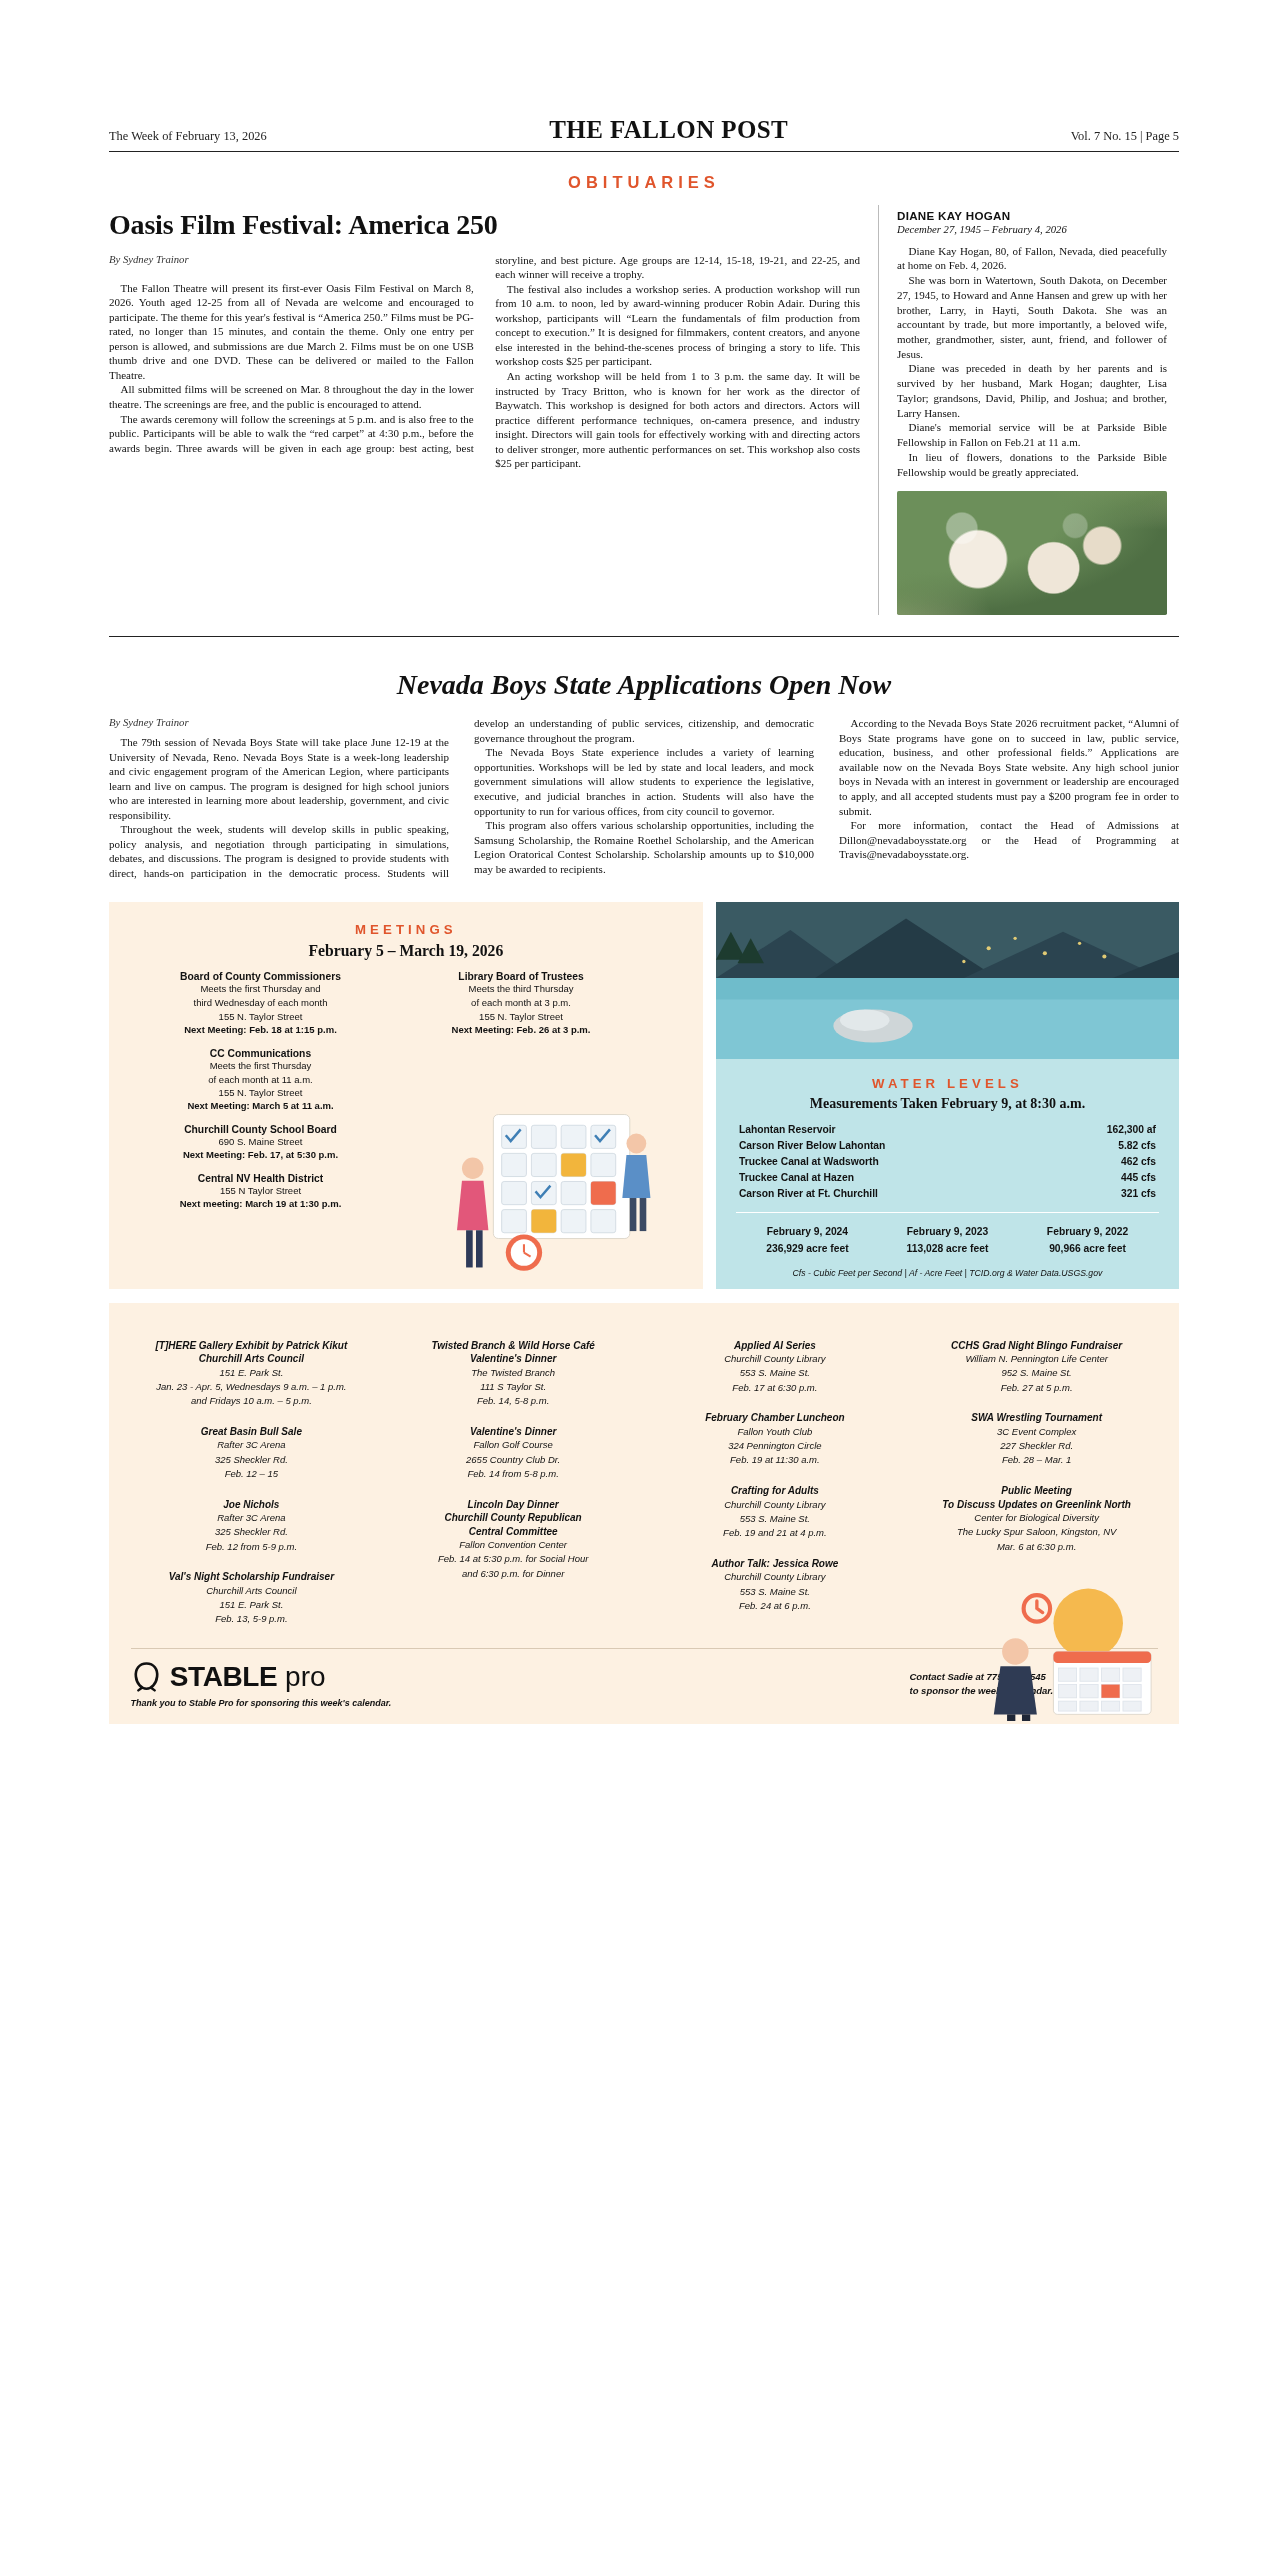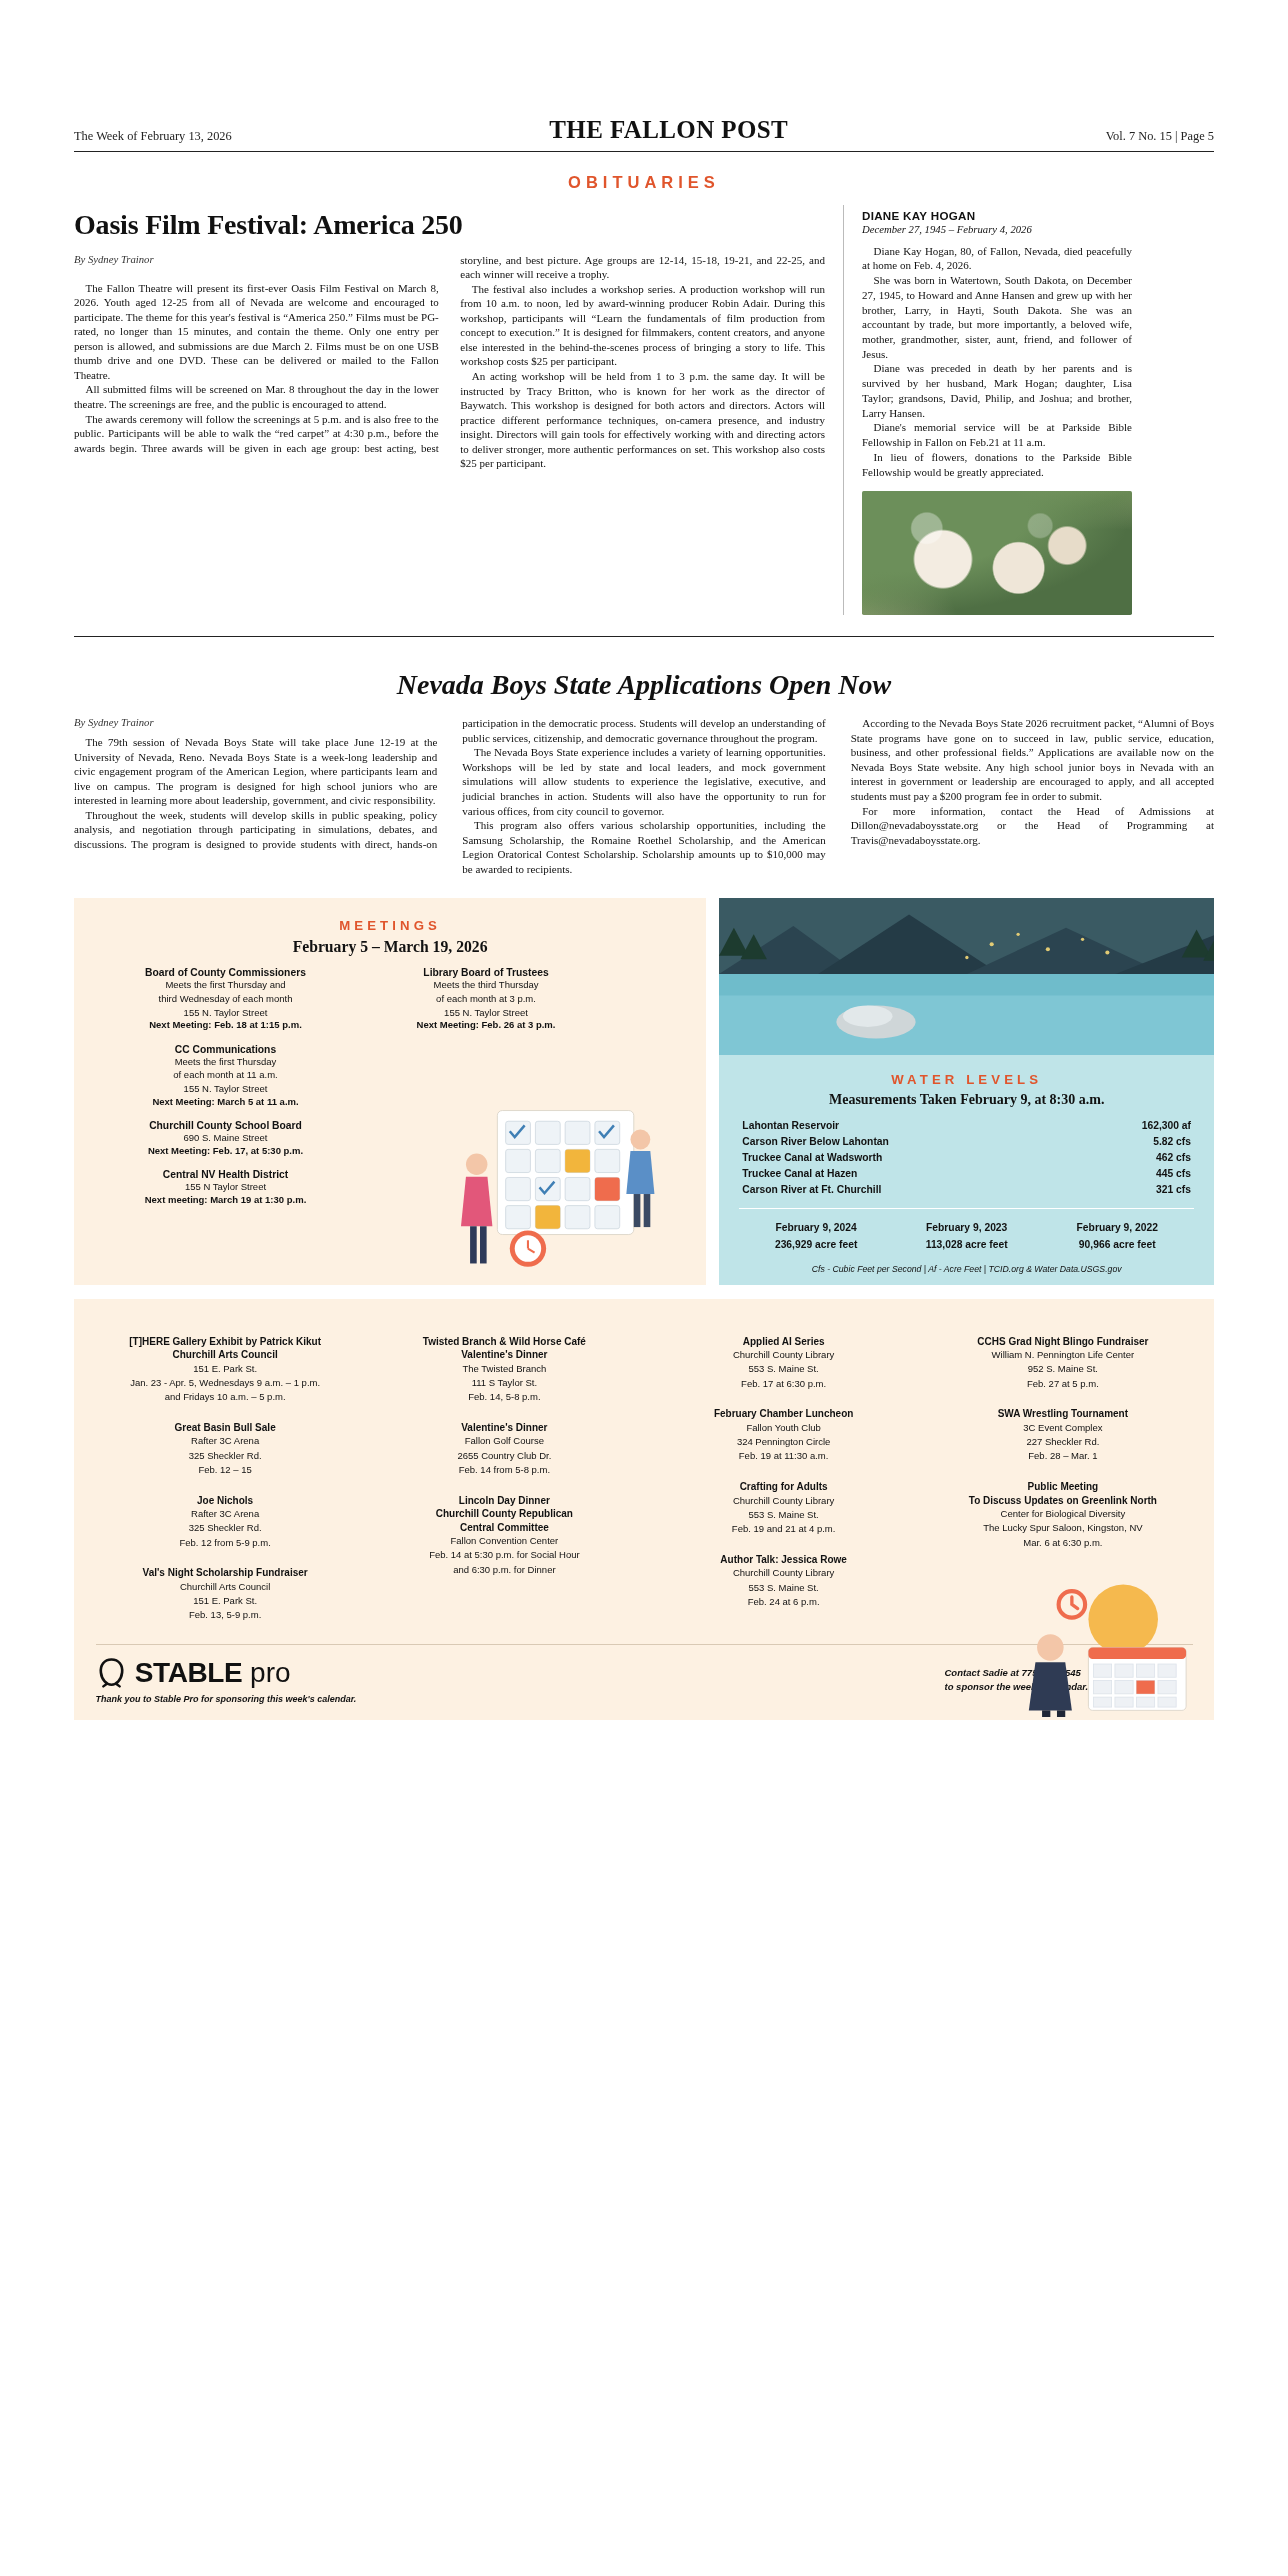--- a/index.html
+++ b/index.html
@@ -4,21 +4,21 @@
 <style>
   * { box-sizing: border-box; }
   html, body { margin:0; padding:0; }
   body {
     width:1288px; height:2576px;
     background:#ffffff;
     font-family:"Liberation Serif", serif;
     color:#111;
     position:relative;
   }
-  .page { width:1288px; height:2576px; position:relative; padding:0 74px; }
+  .page { width:1288px; height:2576px; position:relative; padding:0 109px; }
 
   
   .masthead { display:flex; align-items:flex-end; justify-content:space-between; padding-top:116px; }
   .mh-left { font-family:"Liberation Serif", serif; font-size:12.4px; color:#222; }
   .mh-center { font-family:"Liberation Serif", serif; font-weight:bold; font-size:25px; letter-spacing:0.4px; color:#111; }
   .mh-right { font-family:"Liberation Serif", serif; font-size:12.4px; color:#222; }
   .mh-rule { border-top:0.8px solid #222; margin-top:6.6px; }
 
   
   .sec-title {
@@ -132,21 +132,21 @@
   .wl-row { display:flex; justify-content:space-between; font-family:"Liberation Sans", sans-serif; font-weight:bold; font-size:10.3px; padding:2.5px 0; }
   .wl-hr { border-top:0.8px solid #ffffff; margin:10px 20px; }
   .wl-hist { display:flex; justify-content:space-between; padding:0 21.5px; text-align:center; }
   .wl-hist div { flex:1; font-family:"Liberation Sans", sans-serif; font-weight:bold; font-size:10.3px; line-height:1.7; }
   .wl-foot { text-align:center; font-family:"Liberation Sans", sans-serif; font-weight:normal; font-style:italic; font-size:8.7px; margin:10px 0 11.6px 0; }
 
   
   .cc { margin-top:13.2px; background:#fdf1e2; padding:18px 21.5px 16.5px 21.5px; position:relative; overflow:hidden; }
   .cc-title { text-align:center; color:#e0552c; font-family:"Liberation Sans", sans-serif; font-weight:bold; letter-spacing:4.1px; font-size:13.2px; }
   .cc-cols { display:flex; gap:20px; margin-top:18px; }
-  .cc-col { flex:1; }
+  .cc-col { flex:1;font-style:italic; }
   .cc-ev { text-align:center; margin-bottom:16.5px; }
   .cc-ev .t { font-family:"Liberation Sans", sans-serif; font-weight:bold; font-size:10px; line-height:1.35; }
   .cc-ev .l { font-family:"Liberation Sans", sans-serif; font-size:9.5px; line-height:1.5; }
   .cc-hr { border-top:0.8px solid #d9c9b4; margin:5px 0 11.6px 0; }
   .cc-foot { display:flex; align-items:center; justify-content:space-between; }
   .stable { display:flex; flex-direction:column; }
   .stable-logo { display:flex; align-items:center; gap:8.3px; }
   .stable-word { font-family:"Liberation Sans", sans-serif; font-weight:bold; font-size:28px; letter-spacing:-0.4px; }
   .stable-pro { font-family:"Liberation Sans", sans-serif; font-weight:normal; font-size:28px; }
   .stable-thanks { font-family:"Liberation Sans", sans-serif; font-weight:bold; font-style:italic; font-size:9px; margin-top:5px; }

